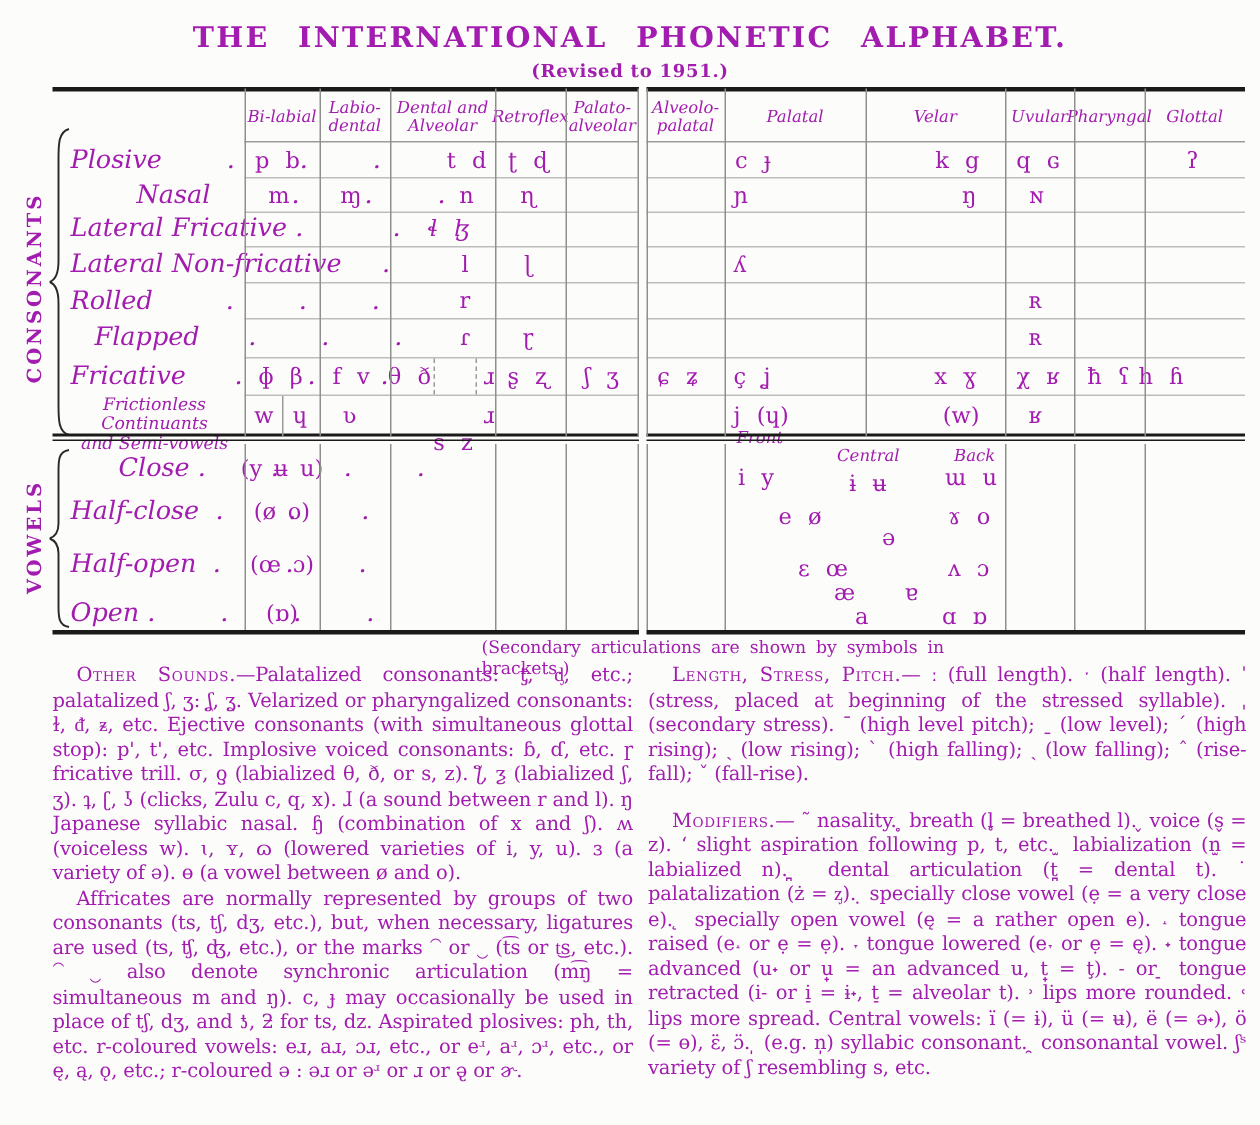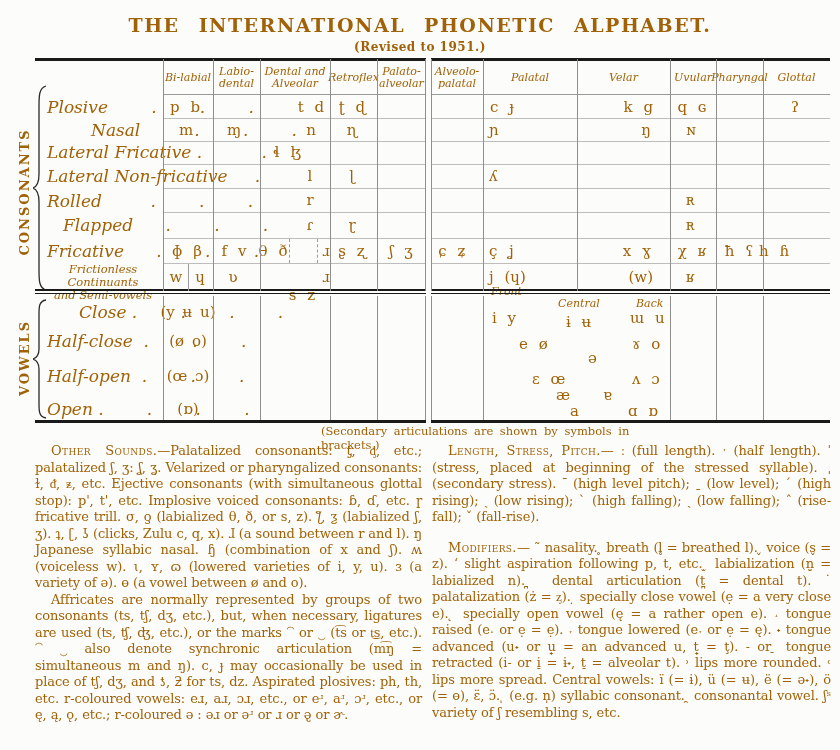--- a/index.html
+++ b/index.html
@@ -1,16 +1,16 @@
 <!DOCTYPE html>
 <html><head>
 <meta charset="utf-8">
 <style>
   html,body{margin:0;padding:0;background:#e8e8e4;}
-  .page{position:relative;width:840px;height:750px;background:#fcfcfa;color:#a16207;
+  .page{position:relative;width:840px;height:750px;background:#fcfcfa;color:#a21caf;
         font-family:"DejaVu Serif", serif;overflow:hidden;}
   .title{position:absolute;top:14px;left:0;width:100%;text-align:center;
          font-size:19px;font-weight:bold;letter-spacing:1.5px;word-spacing:11px;}
   .subtitle{position:absolute;top:40px;left:0;width:100%;text-align:center;
             font-size:12px;font-weight:bold;letter-spacing:.5px;}
   .hdr{position:absolute;top:62px;height:32px;display:flex;align-items:center;justify-content:center;
        text-align:center;font-style:italic;font-size:11px;line-height:12px;}
   .sym{position:absolute;font-size:15px;line-height:16px;white-space:pre;word-spacing:6px;
        transform:translateX(-50%);}
   .sym.al{transform:none;}
@@ -76,21 +76,21 @@
   <span class="sym" style="left:795px;top:99px;">ʔ</span>
 
   <span class="sym" style="left:186px;top:122px;">m</span>
   <span class="sym" style="left:234px;top:122px;">ɱ</span>
   <span class="sym" style="left:311px;top:122px;">n</span>
   <span class="sym" style="left:352px;top:122px;">ɳ</span>
   <span class="sym al" style="left:489px;top:122px;">ɲ</span>
   <span class="sym ar" style="left:651px;top:122px;">ŋ</span>
   <span class="sym" style="left:691px;top:122px;">ɴ</span>
 
-  <span class="sym" style="left:287px;top:144px;">ɬ ɮ</span>
+  <span class="sym" style="left:299px;top:144px;font-style:italic;">ɬ ɮ</span>
 
   <span class="sym" style="left:310px;top:168px;">l</span>
   <span class="sym" style="left:352px;top:168px;">ɭ</span>
   <span class="sym al" style="left:489px;top:168px;">ʎ</span>
 
   <span class="sym" style="left:310px;top:192px;">r</span>
   <span class="sym" style="left:690px;top:192px;">ʀ</span>
 
   <span class="sym" style="left:310px;top:217px;">ɾ</span>
   <span class="sym" style="left:352px;top:217px;">ɽ</span>

